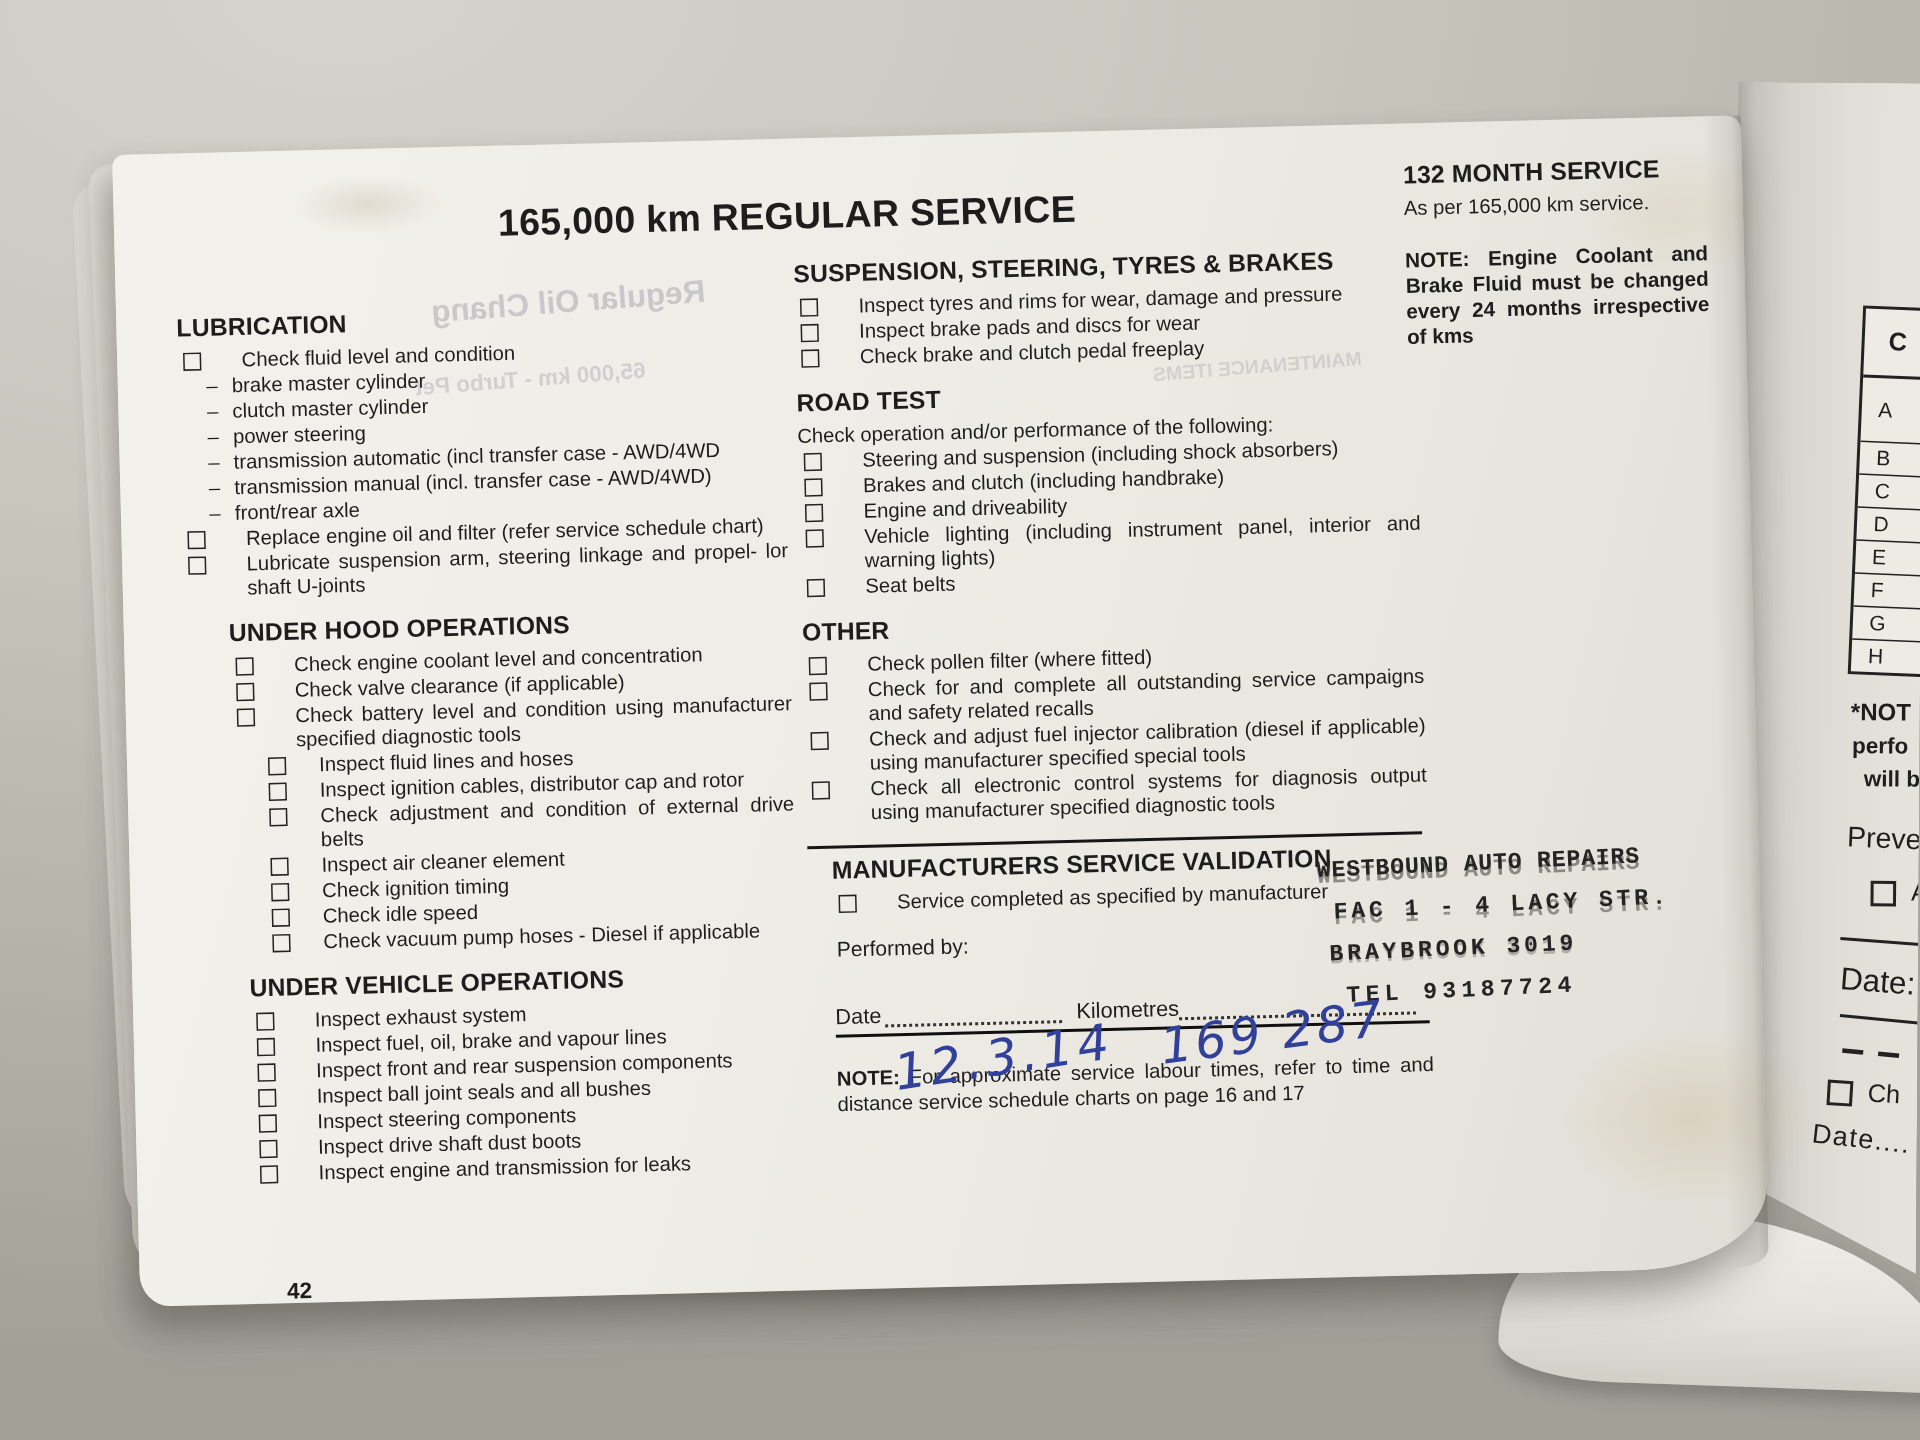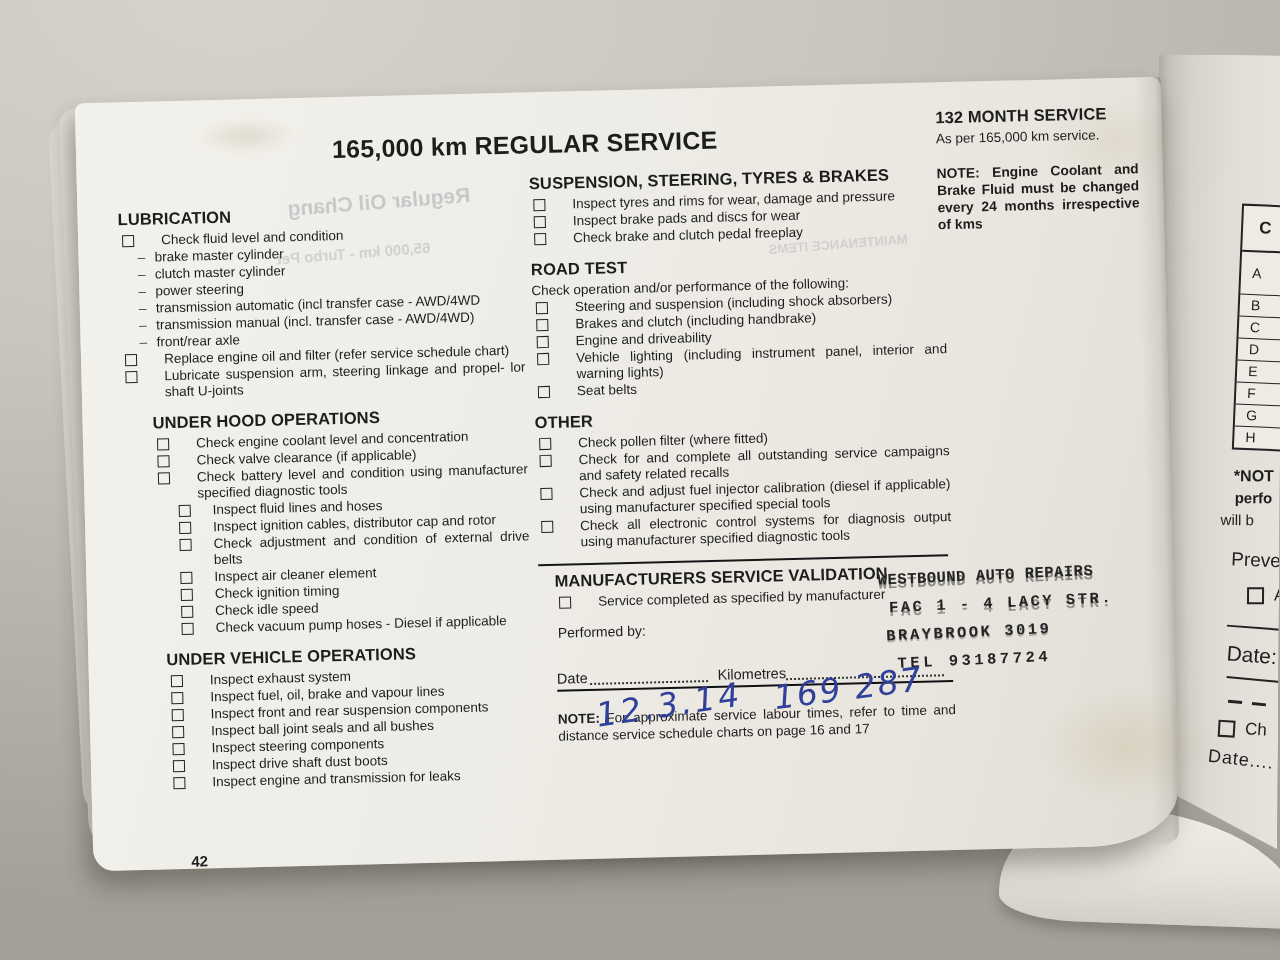--- a/index.html
+++ b/index.html
@@ -17,21 +17,21 @@
   .fp-table{position:absolute;left:80px;top:150px;width:90px;border:2px solid #222;
     background:#edebe4;transform:rotate(2deg);}
   .fp-header{height:44px;line-height:44px;border-bottom:2px solid #222;padding-left:16px;
     font-weight:bold;font-size:17px;}
   .fp-rows .li{border-bottom:1.8px solid #222;height:21px;line-height:21px;padding-left:11px;font-size:14px;}
   .fp-rows .li:first-child{height:42px;line-height:42px;}
   .fp-rows .li:last-child{border-bottom:none;}
   .fp-f{position:absolute;white-space:nowrap;}
   .fpn1{left:78px;top:412px;font-weight:bold;font-size:16px;}
   .fpn2{left:79px;top:434px;font-weight:bold;font-size:15px;}
-  .fpn3{left:65px;top:456px;font-weight:normal;font-size:15px;}
+  .fpn3{left:87px;top:456px;font-weight:bold;font-size:15px;}
   .fpprev{left:76px;top:494px;font-size:19px;transform:rotate(2deg);}
   .fpcheck{display:flex;align-items:center;gap:10px;font-size:17px;}
   .fpcheckA{left:92px;top:530px;}
   .fpcheckCh{left:64px;top:664px;transform:rotate(3deg);}
   .fpcb{width:13px;height:13px;border:2px solid #222;flex:none;}
   .fprule{position:absolute;left:72px;width:70px;border-top:2.4px solid #222;}
   .fprule1{top:572px;transform:rotate(4deg);}
   .fpdate{left:72px;top:588px;font-size:21px;transform:rotate(4deg);}
   .fprule2{top:624px;transform:rotate(5deg);}
   .fpdash{position:absolute;left:74px;top:636px;width:52px;transform:rotate(5deg);}

